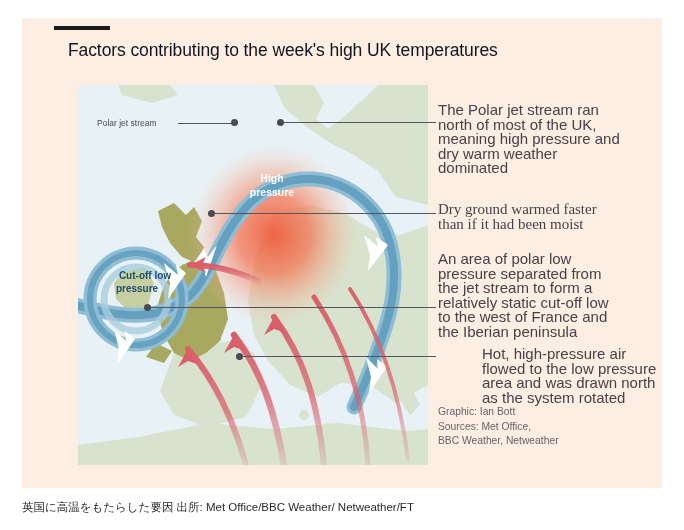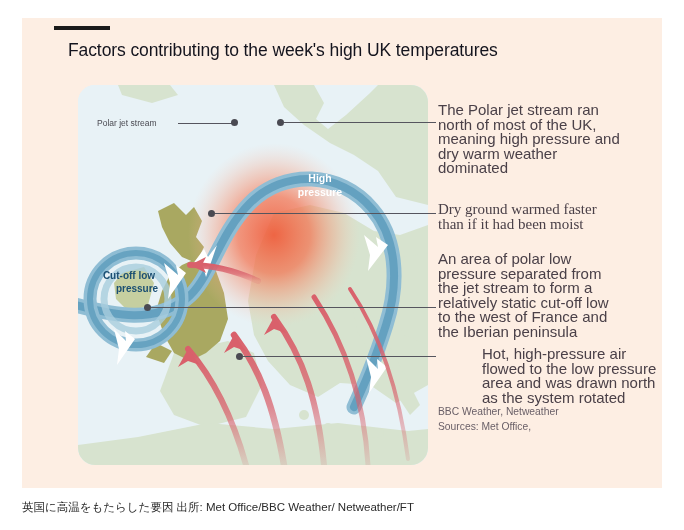--- a/index.html
+++ b/index.html
@@ -19,27 +19,27 @@
   #rule{
     position:absolute;left:54px;top:26px;width:56px;height:4px;background:#1a1a1a;
   }
   #title{
     position:absolute;left:68px;top:40px;width:560px;
     font-size:17.5px;color:#14141e;letter-spacing:-0.1px;white-space:nowrap;
   }
   
   #map{
     position:absolute;left:78px;top:85px;width:350px;height:380px;
-    background:#e8f2f6;overflow:hidden;border-radius:17px;
+    background:#e8f2f6;overflow:hidden;
   }
   
   .maplabel{position:absolute;font-size:8.5px;color:#4a4a52;white-space:nowrap;}
   .whitelabel{
     position:absolute;font-size:10.5px;font-weight:bold;color:#ffffff;
-    text-align:center;line-height:14px;white-space:nowrap;margin-left:48px;
+    text-align:center;line-height:14px;white-space:nowrap;
   }
   .bluelabel{
     position:absolute;font-size:10px;font-weight:bold;color:#1b4f72;
     text-align:center;line-height:13px;white-space:nowrap;
   }
   
   .leader{position:absolute;height:1px;background:#55555e;}
   .dot{position:absolute;width:7px;height:7px;border-radius:50%;background:#4a4a52;}
   
   .anno{
@@ -164,21 +164,21 @@
       <path d="M112,180 L128,172 L124,180 L128,188 Z"></path>
     </g>
   </svg>
 
   <div class="maplabel" style="left:19px;top:33px;">Polar jet stream</div>
   <div class="leader" style="left:100px;top:38px;width:54px;"></div>
 
   <div class="whitelabel" style="left:165px;top:86px;width:58px;">High</div>
   <div class="whitelabel" style="left:165px;top:100px;width:58px;">pressure</div>
 
-  <div class="bluelabel" style="left:8px;top:184px;width:86px;">Cut-off low</div>
+  <div class="bluelabel" style="left:24px;top:184px;width:86px;">Cut-off low</div>
   <div class="bluelabel" style="left:16px;top:197px;width:86px;">pressure</div>
 </div>
 
 <div class="dot" style="left:231px;top:119px;"></div>
 
 <div class="dot" style="left:277px;top:119px;"></div>
 <div class="leader" style="left:284px;top:122px;width:152px;"></div>
 
 <div class="dot" style="left:208px;top:210px;"></div>
 <div class="leader" style="left:215px;top:213px;width:221px;"></div>
@@ -191,20 +191,21 @@
 
 <div class="anno" style="top:103px;">The Polar jet stream ran north of most of the UK, meaning high pressure and dry warm weather dominated</div>
 
 <div class="anno" style="top:202px;font-family:Liberation Serif, serif;">Dry ground warmed faster than if it had been moist</div>
 
 <div class="anno" style="top:252px;">An area of polar low pressure separated from the jet stream to form a relatively static cut-off low to the west of France and the Iberian peninsula</div>
 
 <div class="anno" style="top:347px;margin-left:44px;">Hot, high-pressure air flowed to the low pressure area and was drawn north as the system rotated</div>
 
 <div id="credits">
+  <div>Graphic: Ian Bott</div>
+  <div>Sources: Met Office,</div>
   <div>BBC Weather, Netweather</div>
-  <div>Sources: Met Office,</div>
 </div>
 
 <div id="caption">
   <span>英国に高温をもたらした要因</span>
   <span class="src">出所: Met Office/BBC Weather/ Netweather/FT</span>
 </div>
 
 </body></html>

